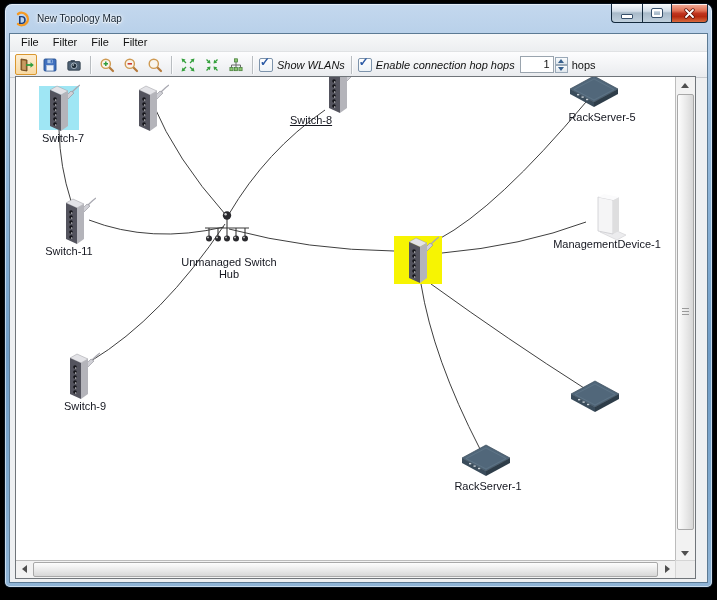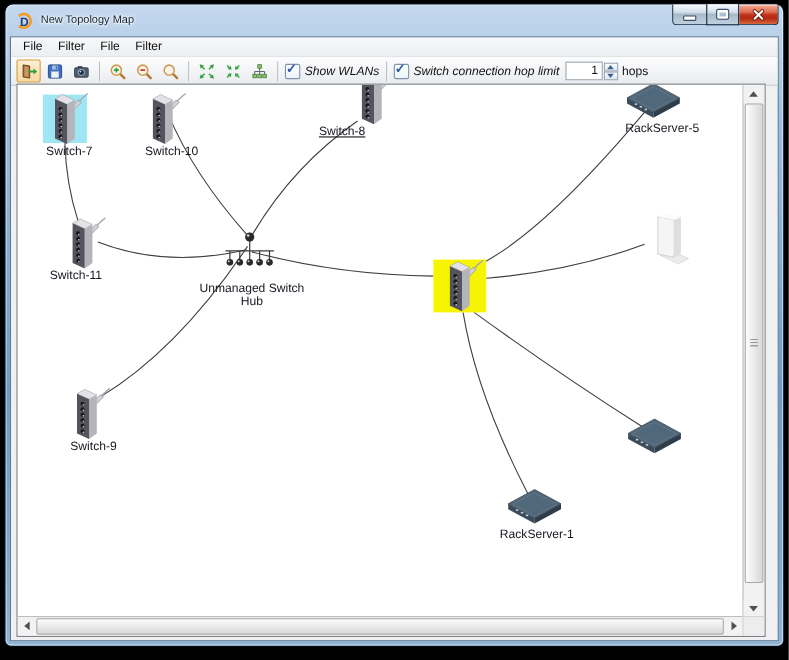--- a/index.html
+++ b/index.html
@@ -208,21 +208,21 @@
         <span class="checkbox">
             <span class="check" style="display: inline;">✓</span>
           </span>
         <span class="cb-label">Show WLANs</span>
       </span>
       <span class="tsep"></span>
       <span class="cb-row">
         <span class="checkbox">
             <span class="check" style="display: inline;">✓</span>
           </span>
-        <span class="cb-label">Switch connection hop limit</span>
+        <span class="cb-label">Enable connection hop hops</span>
         <span class="spin-field">1</span>
         <span class="spin-btns">
           <span class="spin-btn">
               <span class="tri-up"></span>
             </span>
           <span class="spin-btn">
               <span class="tri-down"></span>
             </span>
         </span>
         <span class="hops-label">hops</span>
@@ -283,21 +283,20 @@
               </g>
               <g fill="#ffffff" opacity="0.85">
                 <circle cx="9.7" cy="17" r="0.7"></circle>
                 <circle cx="9.7" cy="22" r="0.7"></circle>
                 <circle cx="9.7" cy="27" r="0.7"></circle>
                 <circle cx="9.7" cy="32" r="0.7"></circle>
                 <circle cx="9.7" cy="37" r="0.7"></circle>
                 <circle cx="9.7" cy="42" r="0.7"></circle>
               </g>
             </svg></div>
-          <div class="node-label" style="left: 60px; top: 55px;">Switch-10</div>
           <div class="node-icon" style="left: 309px; top: -12px; width: 34px; height: 50px;"><svg width="34" height="50" viewBox="0 0 34 50">
               <path d="M26,9 C29,6 31,4 34,2" stroke="#a9a9b1" stroke-width="1.3" fill="none"></path>
               <polygon points="19,14 25,8 28,10 22,16" fill="#d0d0d6" stroke="#8e8e96" stroke-width="0.6"></polygon>
               <polygon points="4,7 11,3 22,8 15,12" fill="#e3e3e7" stroke="#9a9aa0" stroke-width="0.5"></polygon>
               <polygon points="15,12 22,8 22,43 15,48" fill="#b4b4ba"></polygon>
               <polygon points="4,7 15,12 15,48 4,43" fill="#54545e"></polygon>
               <g fill="#15151a">
                 <circle cx="9" cy="16" r="1.8"></circle>
                 <circle cx="9" cy="21" r="1.8"></circle>
                 <circle cx="9" cy="26" r="1.8"></circle>
@@ -402,20 +401,21 @@
                 <circle cx="9.7" cy="37" r="0.7"></circle>
                 <circle cx="9.7" cy="42" r="0.7"></circle>
               </g>
             </svg></div>
           <div class="node-icon" style="left: 568px; top: 116px; width: 44px; height: 48px;"><svg width="44" height="48" viewBox="0 0 44 48">
               <polygon points="24,34 42,42 33,47 16,39" fill="#ececee" stroke="#cfcfd2" stroke-width="0.6"></polygon>
               <polygon points="14,4 29,7 29,41 14,38" fill="#f5f5f6" stroke="#c6c6ca" stroke-width="0.7"></polygon>
               <polygon points="29,7 35,4 35,38 29,41" fill="#dededf"></polygon>
               <polygon points="14,4 20,1 35,4 29,7" fill="#fbfbfc"></polygon>
             </svg></div>
+          <div class="node-label" style="left: 511px; top: 161px;">ManagementDevice-1</div>
           <div class="node-icon" style="left: 50px; top: 274px; width: 34px; height: 50px;"><svg width="34" height="50" viewBox="0 0 34 50">
               <path d="M26,9 C29,6 31,4 34,2" stroke="#a9a9b1" stroke-width="1.3" fill="none"></path>
               <polygon points="19,14 25,8 28,10 22,16" fill="#d0d0d6" stroke="#8e8e96" stroke-width="0.6"></polygon>
               <polygon points="4,7 11,3 22,8 15,12" fill="#e3e3e7" stroke="#9a9aa0" stroke-width="0.5"></polygon>
               <polygon points="15,12 22,8 22,43 15,48" fill="#b4b4ba"></polygon>
               <polygon points="4,7 15,12 15,48 4,43" fill="#54545e"></polygon>
               <g fill="#15151a">
                 <circle cx="9" cy="16" r="1.8"></circle>
                 <circle cx="9" cy="21" r="1.8"></circle>
                 <circle cx="9" cy="26" r="1.8"></circle>

